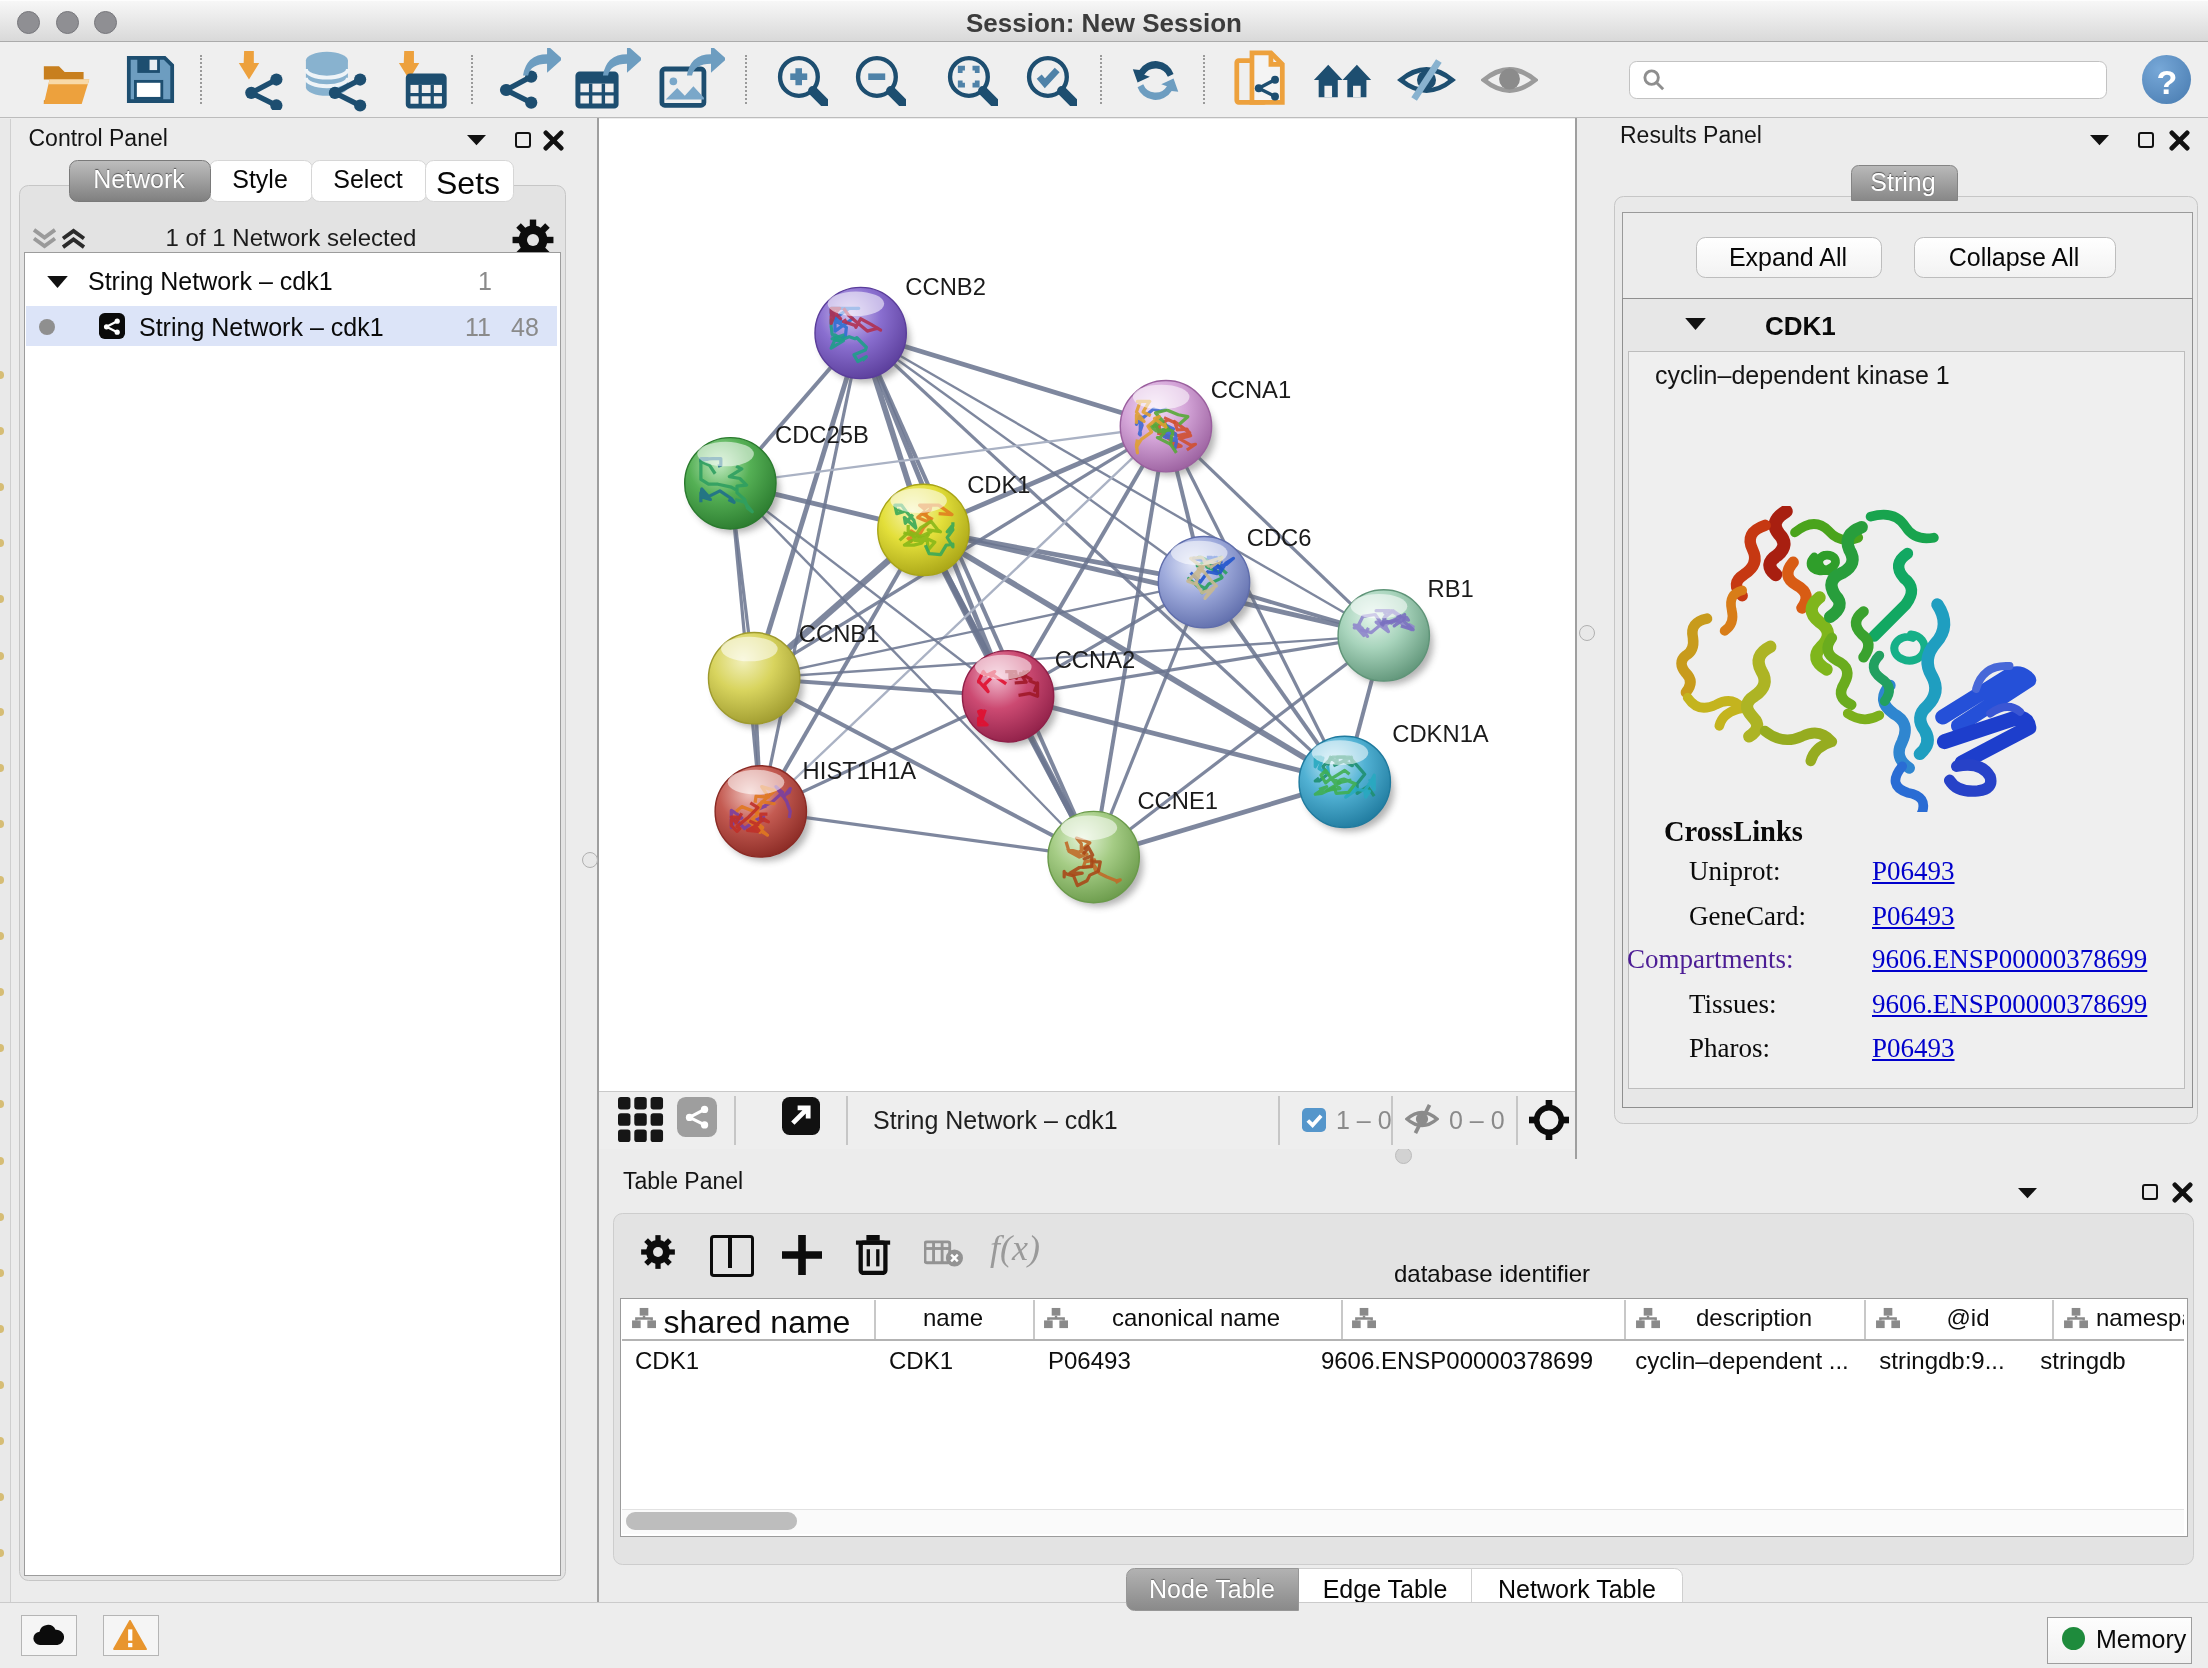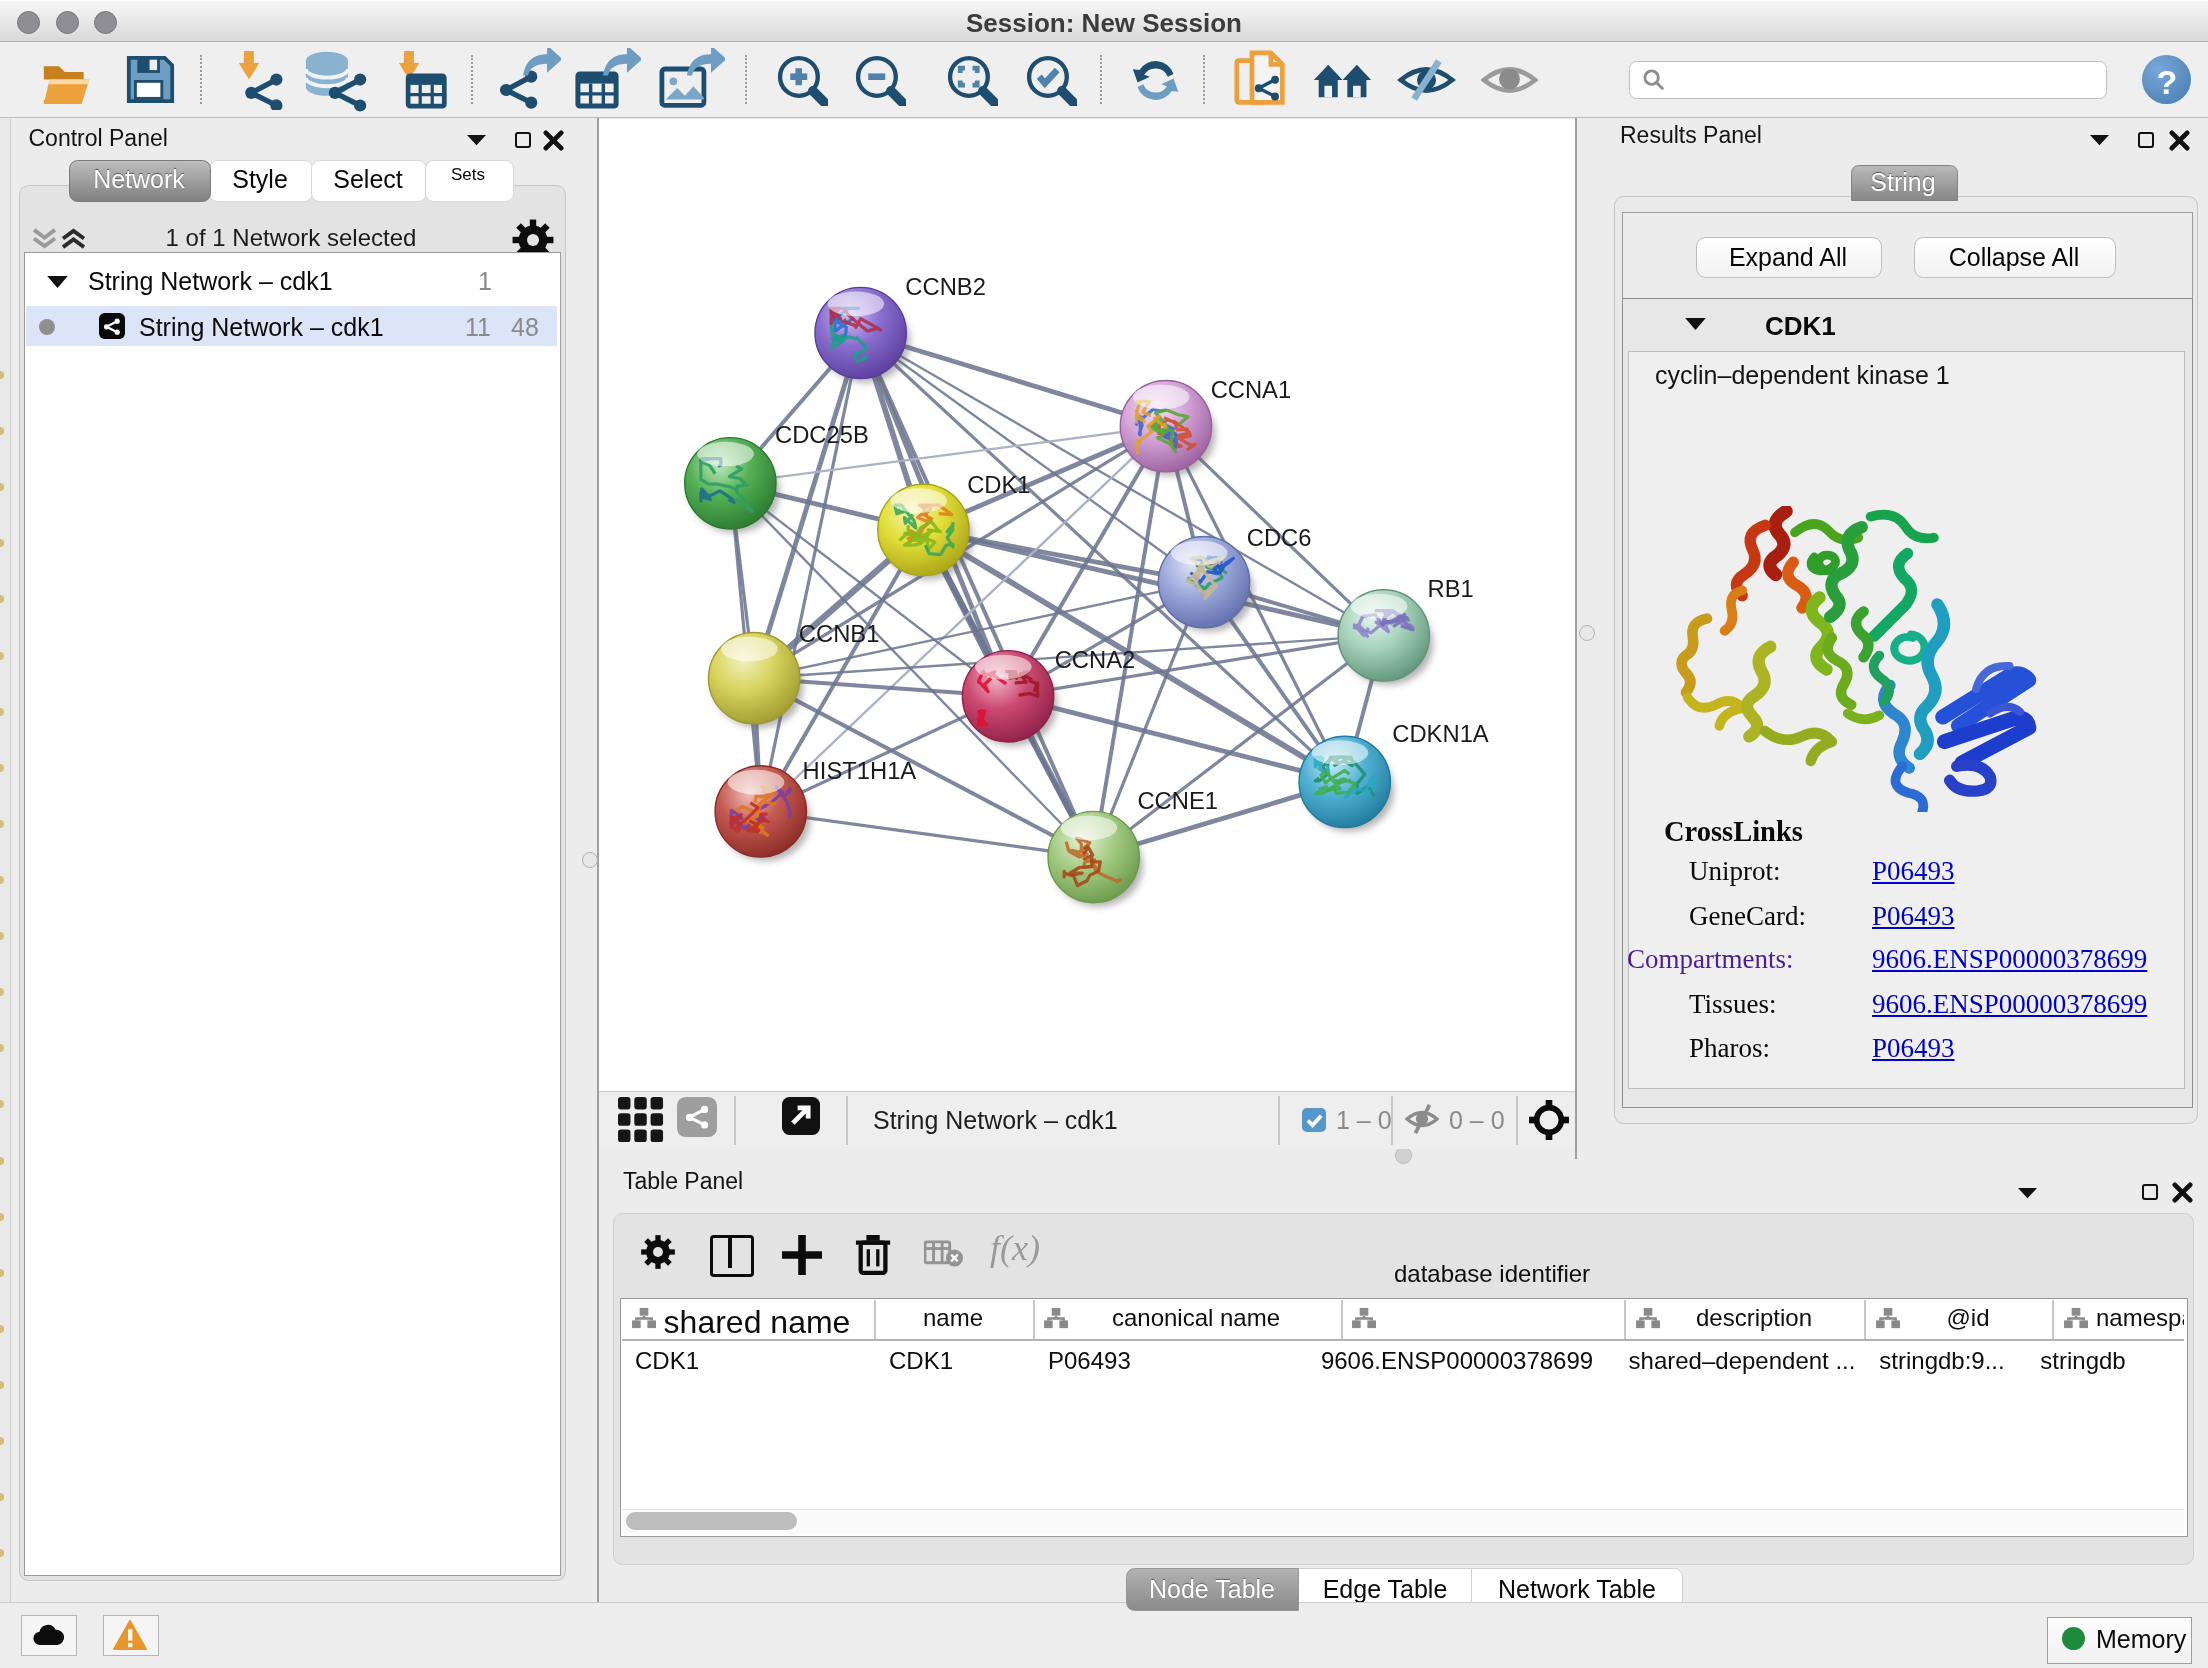--- a/index.html
+++ b/index.html
@@ -151,21 +151,21 @@
     <path d="M3 3 L19 19 M19 3 L3 19" stroke="#111" stroke-width="5" stroke-linecap="round"></path>
   </svg>
 <div class="abs" style="left:19px;top:185px;width:545px;height:1394px;background:#e3e3e3;border:1.9px solid #c6c6c6;border-radius:9.5px"></div>
 <div class="abs" style="left:69px;top:160px;width:140px;height:40px;border-radius:8.6px;background:linear-gradient(#bdbdbd,#808080);border:1px solid #7a7a7a;z-index:3"></div>
 <div class="txt" style="left:139px;transform:translateX(-50%);top:165px;font-size:25px;color:#fff;font-weight:400;z-index:4;text-shadow:0 -1px 1px #555;">Network</div>
 <div class="abs" style="left:209px;top:160px;width:102px;height:40px;background:#fff;border:1px solid #d6d6d6;border-radius:8.6px;z-index:2"></div>
 <div class="txt" style="left:260px;transform:translateX(-50%);top:165px;font-size:25px;color:#070707;font-weight:400;z-index:4;">Style</div>
 <div class="abs" style="left:311px;top:160px;width:114px;height:40px;background:#fff;border:1px solid #d6d6d6;border-radius:8.6px;z-index:2"></div>
 <div class="txt" style="left:368px;transform:translateX(-50%);top:165px;font-size:25px;color:#070707;font-weight:400;z-index:4;text-align:center;">Select</div>
 <div class="abs" style="left:425px;top:160px;width:87px;height:40px;background:#fff;border:1px solid #d6d6d6;border-radius:8.6px;z-index:2"></div>
-<div class="txt" style="left:468px;transform:translateX(-50%);top:165px;font-size:17px;color:#070707;font-weight:400;z-index:4;">Sets</div>
+<div class="txt" style="left:468px;transform:translateX(-50%);top:165px;font-size:32px;color:#070707;font-weight:400;z-index:4;">Sets</div>
 <svg class="abs" style="left:32px;top:228px" width="25" height="21" viewBox="0 0 26 22">
     <path d="M2 2 l11 8 11 -8 M2 11 l11 8 11 -8" fill="none" stroke="#9a9a9a" stroke-width="4"></path>
   </svg>
 <svg class="abs" style="left:61px;top:228px" width="25" height="21" viewBox="0 0 26 22">
     <path d="M2 20 l11 -8 11 8 M2 11 l11 -8 11 8" fill="none" stroke="#2b2b2b" stroke-width="4"></path>
   </svg>
 <div class="txt" style="left:291px;transform:translateX(-50%);top:224px;font-size:24px;color:#1c1c1c;font-weight:400;">1 of 1 Network selected</div>
 <svg class="abs" style="left:512px;top:219px" width="42" height="42" viewBox="0 0 44 44">
     <g transform="translate(22,22)">
       <rect x="-3.36" y="-21.42" width="6.72" height="8.82" fill="#0c0c0c" transform="rotate(0)"></rect>
@@ -643,21 +643,21 @@
 <rect x="8" y="1" width="9" height="8" fill="#8a8a8a"></rect>
 <rect x="0" y="14" width="9" height="8" fill="#8a8a8a"></rect>
 <rect x="16" y="14" width="9" height="8" fill="#8a8a8a"></rect>
 <path d="M12.5 9 v3 M4.5 14 v-2 h16 v2 M12.5 12 v0" stroke="#8a8a8a" stroke-width="2.5" fill="none"></path>
 </svg>
 <div class="txt" style="left:2096px;top:1304px;width:88px;overflow:hidden;font-size:24px;color:#0e0e0e">namespace</div>
 <div class="txt" style="left:635px;top:1347px;font-size:24px;color:#0e0e0e;font-weight:400;">CDK1</div>
 <div class="txt" style="left:889px;top:1347px;font-size:24px;color:#0e0e0e;font-weight:400;">CDK1</div>
 <div class="txt" style="left:1048px;top:1347px;font-size:24px;color:#0e0e0e;font-weight:400;">P06493</div>
 <div class="txt" style="left:1457px;transform:translateX(-50%);top:1347px;font-size:24px;color:#0e0e0e;font-weight:400;">9606.ENSP00000378699</div>
-<div class="txt" style="left:1742px;transform:translateX(-50%);top:1347px;font-size:24px;color:#0e0e0e;font-weight:400;">shared–dependent ...</div>
+<div class="txt" style="left:1742px;transform:translateX(-50%);top:1347px;font-size:24px;color:#0e0e0e;font-weight:400;">cyclin–dependent ...</div>
 <div class="txt" style="left:1942px;transform:translateX(-50%);top:1347px;font-size:24px;color:#0e0e0e;font-weight:400;">stringdb:9...</div>
 <div class="txt" style="left:2083px;transform:translateX(-50%);top:1347px;font-size:24px;color:#0e0e0e;font-weight:400;">stringdb</div>
 <div class="abs" style="left:622px;top:1509px;width:1562px;height:24px;background:#fafafa;border-top:1px solid #e2e2e2"></div>
 <div class="abs" style="left:626px;top:1512px;width:171px;height:18px;background:#bdbdbd;border-radius:9.5px"></div>
 <div class="abs" style="left:1126px;top:1568px;width:171px;height:41px;background:linear-gradient(#b2b2b2,#8a8a8a);border:1px solid #979797;border-radius:8.6px 0 0 8.6px;z-index:2"></div>
 <div class="txt" style="left:1212px;transform:translateX(-50%);top:1575px;font-size:25px;color:#fff;font-weight:400;z-index:3;text-shadow:0 -1px 1px #666;">Node Table</div>
 <div class="abs" style="left:1298px;top:1568px;width:172px;height:41px;background:#fff;border:1px solid #cfcfcf"></div>
 <div class="txt" style="left:1385px;transform:translateX(-50%);top:1575px;font-size:25px;color:#070707;font-weight:400;">Edge Table</div>
 <div class="abs" style="left:1471px;top:1568px;width:210px;height:41px;background:#fff;border:1px solid #cfcfcf;border-radius:0 8.6px 8.6px 0"></div>
 <div class="txt" style="left:1577px;transform:translateX(-50%);top:1575px;font-size:25px;color:#070707;font-weight:400;">Network Table</div>

